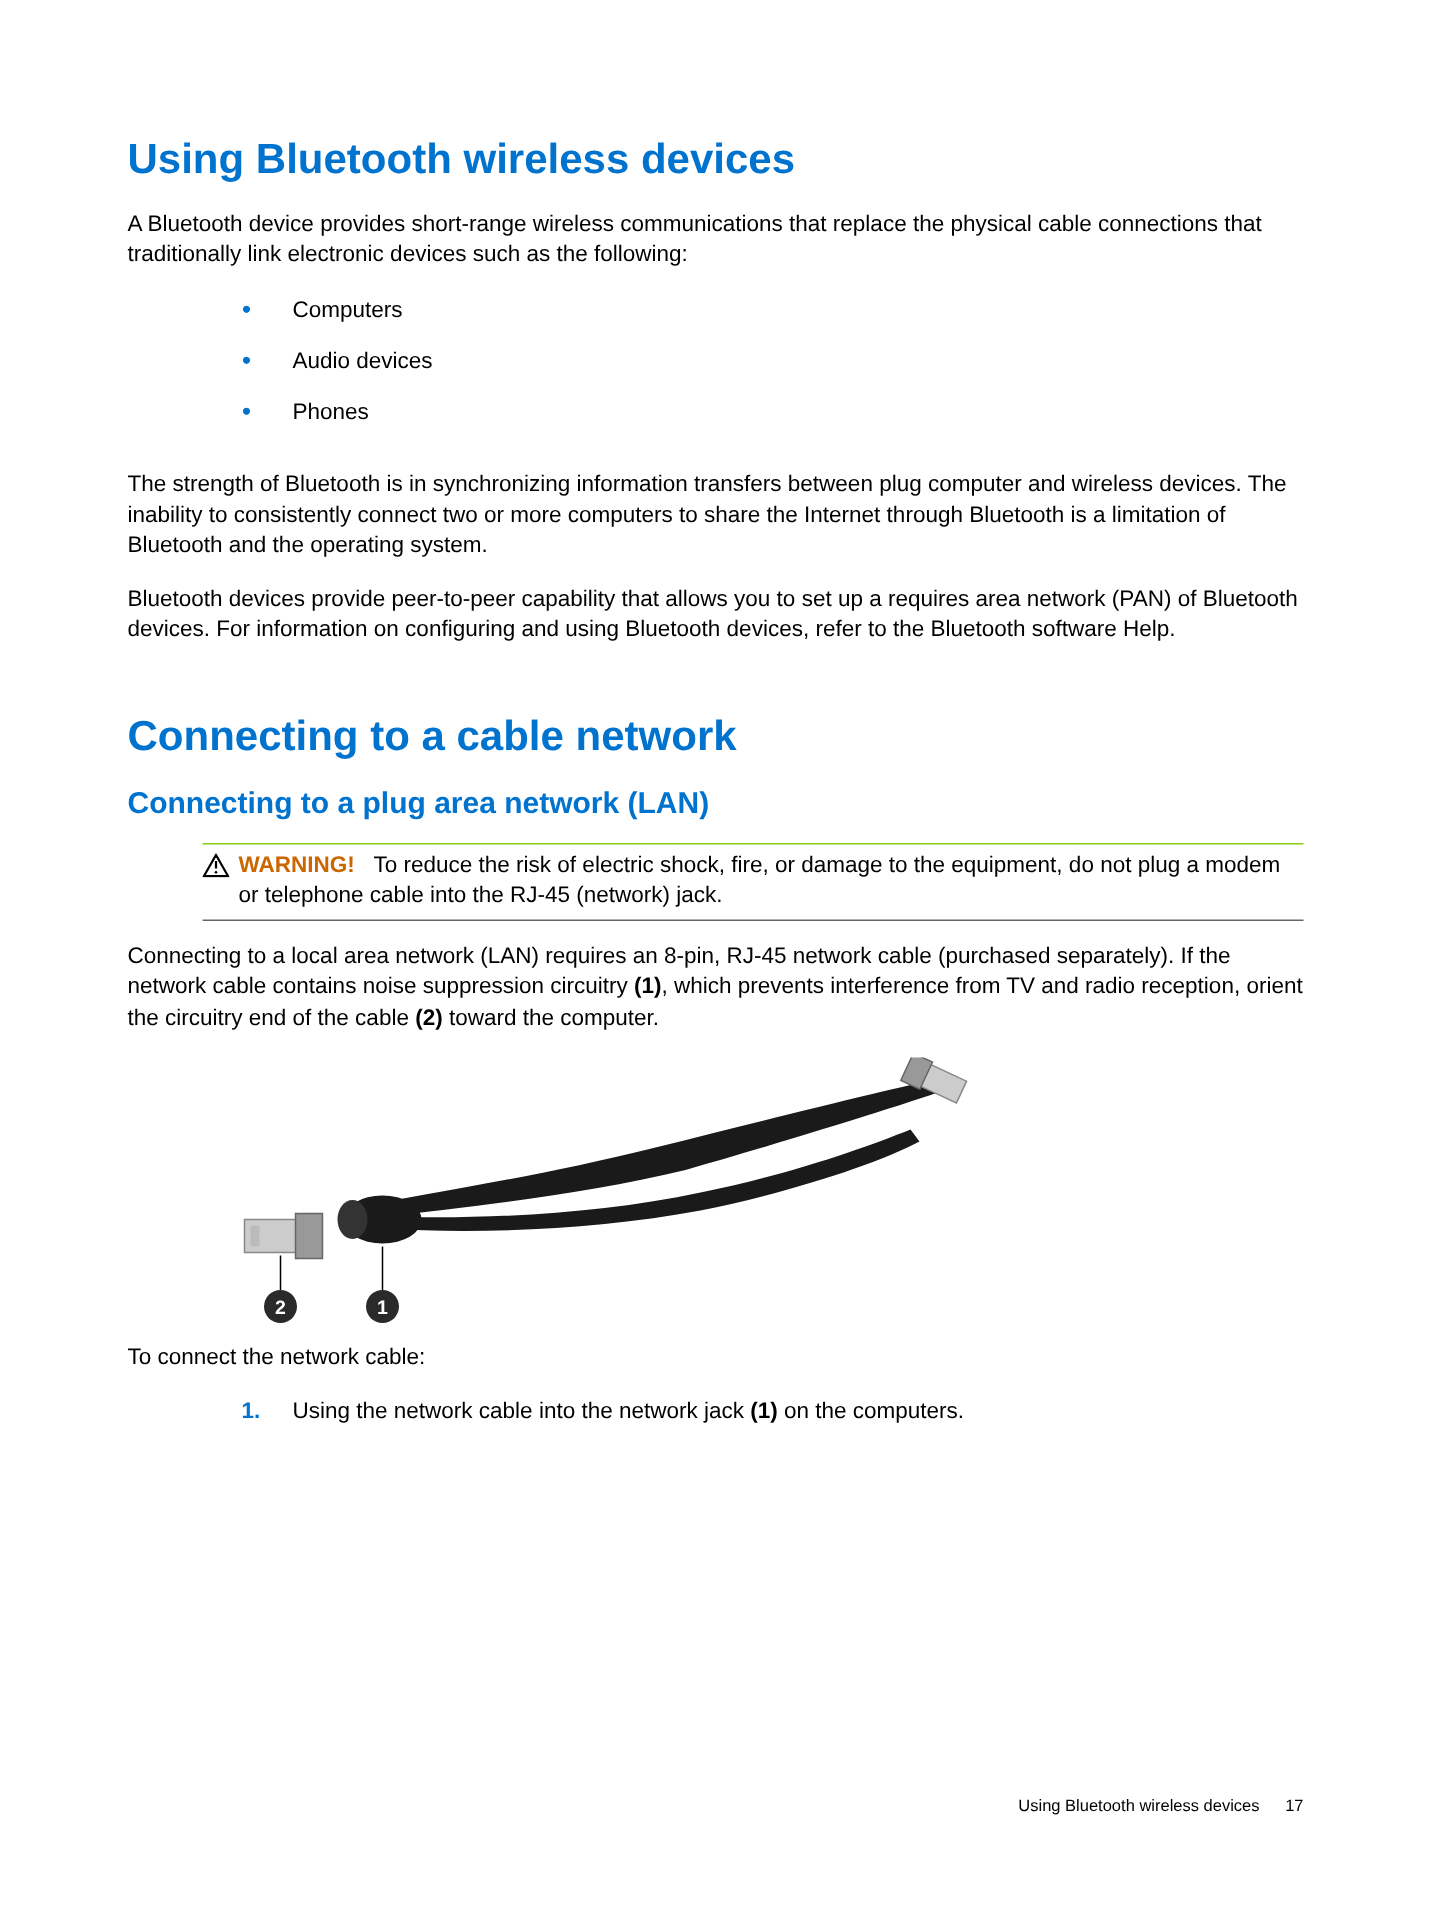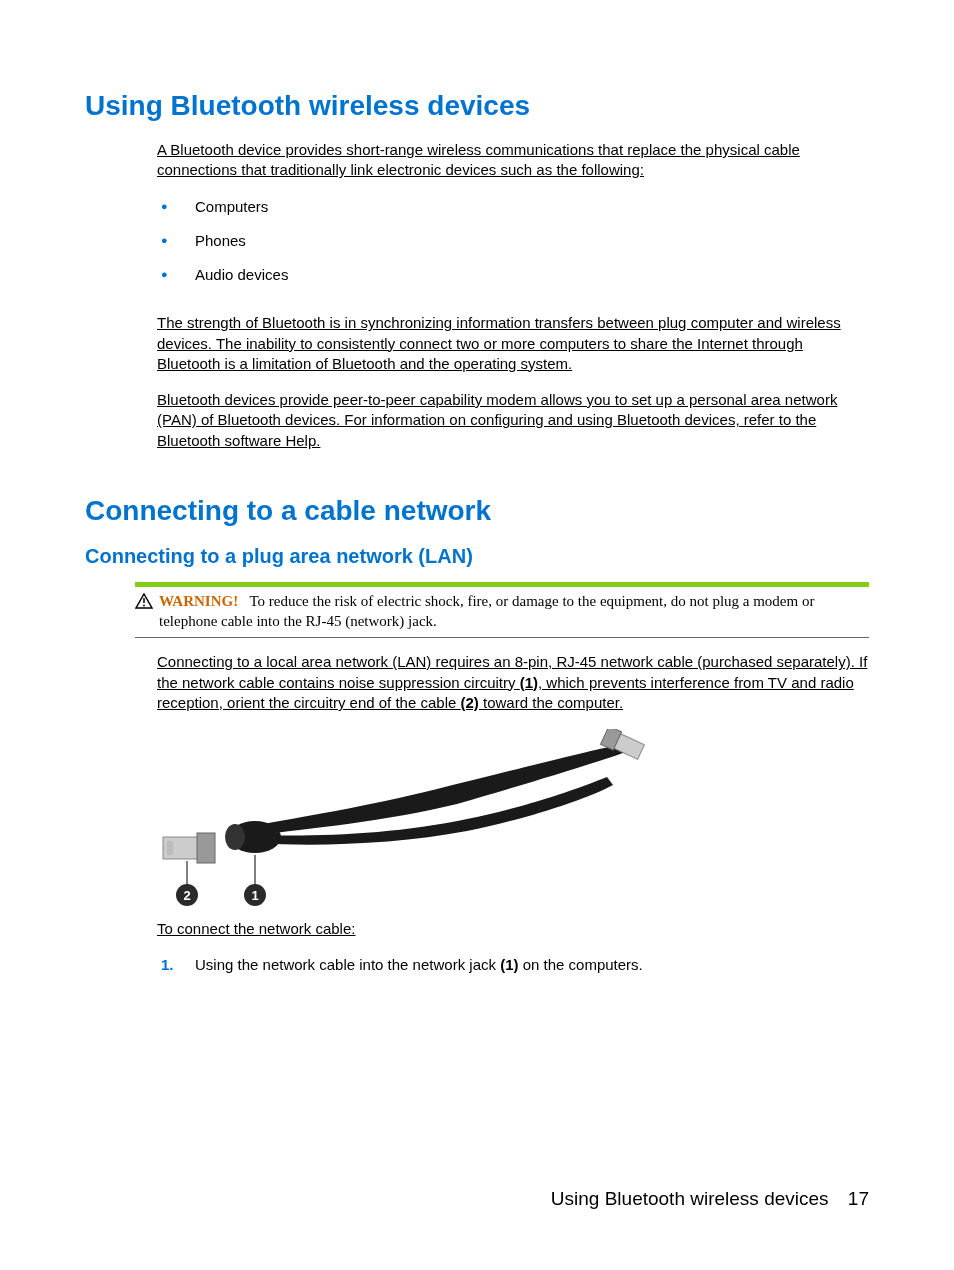--- a/index.html
+++ b/index.html
@@ -26,23 +26,21 @@
       color: #0073cf;
       font-size: 20px;
       font-weight: bold;
       margin-bottom: 14px;
       margin-left: 0;
     }
     .body-text {
       font-size: 15px;
       line-height: 1.35;
       color: #000;
-      margin-left: 72px;
       margin-bottom: 16px;
-      text-decoration: underline;
     }
     .bullet-list {
       list-style: none;
       margin-left: 72px;
       margin-bottom: 28px;
     }
     .bullet-list li {
       position: relative;
       padding-left: 38px;
       font-size: 15px;
@@ -53,25 +51,24 @@
       content: "●";
       color: #0073cf;
       position: absolute;
       left: 4px;
       font-size: 11px;
       top: 2px;
     }
     .warning-box {
       margin-left: 50px;
       margin-bottom: 14px;
-      border-top: 5px solid #84cc16;
+      border-top: 1px solid #84cc16;
       border-bottom: 1px solid #666;
       padding: 4px 0 6px 0;
       position: relative;
-      font-family: Liberation Serif, serif;
     }
     .warning-icon {
       position: absolute;
       left: 0;
       top: 6px;
     }
     .warning-content {
       padding-left: 24px;
       font-size: 15px;
       line-height: 1.35;
@@ -104,46 +101,46 @@
       margin-left: 72px;
       margin-bottom: 10px;
       width: 490px;
       height: 180px;
       position: relative;
     }
     .footer {
       position: absolute;
       bottom: 60px;
       right: 85px;
-      font-size: 19px;
+      font-size: 11px;
       text-align: center;
     }
     .footer-page {
       margin-left: 14px;
     }
     .section-spacer {
       height: 28px;
     }
   </style>
 </head>
 <body>
 
 <h1>Using Bluetooth wireless devices</h1>
 
 <p class="body-text">A Bluetooth device provides short-range wireless communications that replace the physical cable connections that traditionally link electronic devices such as the following:</p>
 
 <ul class="bullet-list">
   <li>Computers</li>
+  <li>Audio devices</li>
   <li>Phones</li>
-  <li>Audio devices</li>
 </ul>
 
 <p class="body-text">The strength of Bluetooth is in synchronizing information transfers between plug computer and wireless devices. The inability to consistently connect two or more computers to share the Internet through Bluetooth is a limitation of Bluetooth and the operating system.</p>
 
-<p class="body-text">Bluetooth devices provide peer-to-peer capability modem allows you to set up a personal area network (PAN) of Bluetooth devices. For information on configuring and using Bluetooth devices, refer to the Bluetooth software Help.</p>
+<p class="body-text">Bluetooth devices provide peer-to-peer capability that allows you to set up a requires area network (PAN) of Bluetooth devices. For information on configuring and using Bluetooth devices, refer to the Bluetooth software Help.</p>
 
 <div class="section-spacer"></div>
 
 <h1>Connecting to a cable network</h1>
 
 <h2>Connecting to a plug area network (LAN)</h2>
 
 <div class="warning-box">
   <span class="warning-icon">
     <svg width="18" height="16" viewBox="0 0 18 16">

